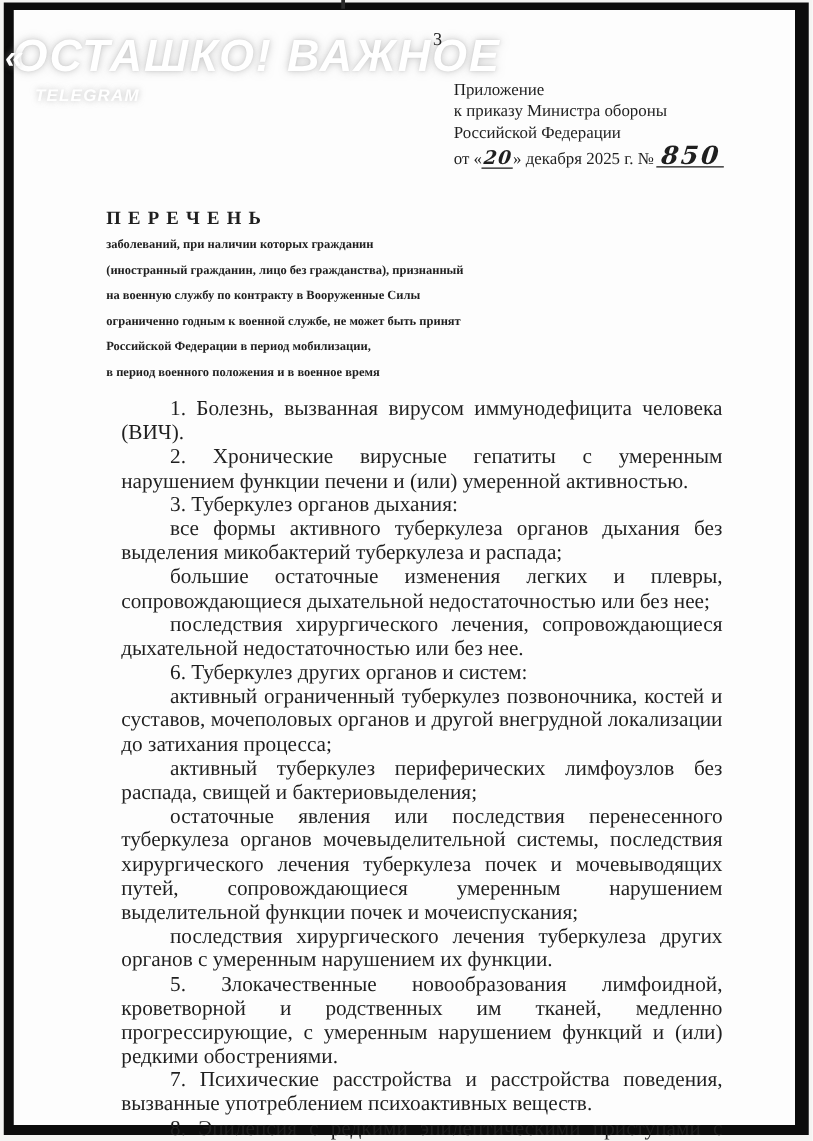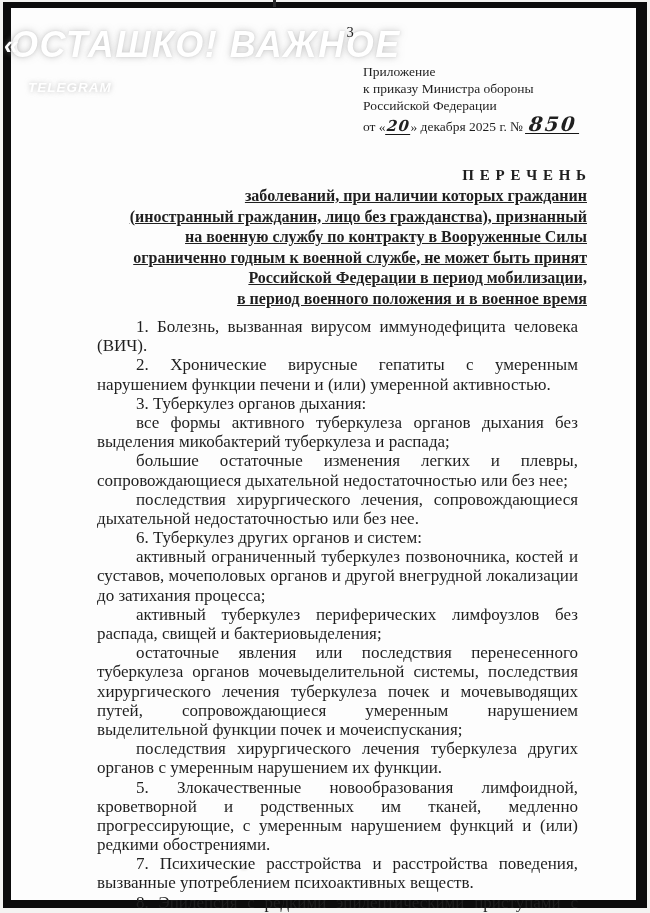--- a/index.html
+++ b/index.html
@@ -42,21 +42,21 @@
   }
   .watermark .wm-title {
     font-size: 36px; letter-spacing: 1.5px;
     text-shadow: 0 0 7px rgba(150,150,150,0.55), 0 0 2px rgba(170,170,170,0.35);
   }
   .watermark .wm-frag {
     position: absolute; left: -6px; top: 6px; font-size: 26px;
     text-shadow: 0 0 6px rgba(150,150,150,0.5);
   }
   .watermark .wm-sub {
-    font-size: 13.5px; letter-spacing: 1px; margin: 14px 0 0 18px;
+    font-size: 13.5px; letter-spacing: 1px; margin: 3px 0 0 18px;
     text-shadow: 0 0 5px rgba(150,150,150,0.6);
   }
 
   
   .page-number {
     position: absolute; left: 330px; top: 24px; width: 40px;
     text-align: center; font-size: 14.5px; z-index: 2;
   }
 
   
@@ -71,24 +71,24 @@
     display: inline-block;
     border-bottom: 1.6px solid #161616;
     transform: skewX(-6deg);
   }
   .hand-day { font-size: 15px; letter-spacing: 1px; padding: 0 1px; line-height: 15px; }
   .hand-num { font-size: 20px; letter-spacing: 2px; padding: 0 3px; line-height: 18px; }
 
   
   .doc-title {
     position: absolute; left: 85px; top: 165px; width: 502px;
-    text-align: right; font-weight: bold; z-index: 2;
+    text-align: left; font-weight: bold; z-index: 2;
   }
   .doc-title .t-heading { font-size: 15px; line-height: 21px; letter-spacing: 1px; }
-  .doc-title .t-line { font-size: 16px; line-height: 20.5px; text-decoration: underline; }
+  .doc-title .t-line { font-size: 10px; line-height: 20.5px; }
 
   
   .doc-body {
     position: absolute; left: 97px; top: 317px; width: 481px;
     font-size: 17px; line-height: 19.18px;
     text-align: justify; z-index: 2;
   }
   .doc-body p.para { text-indent: 39px; }
 </style>
 </head>

